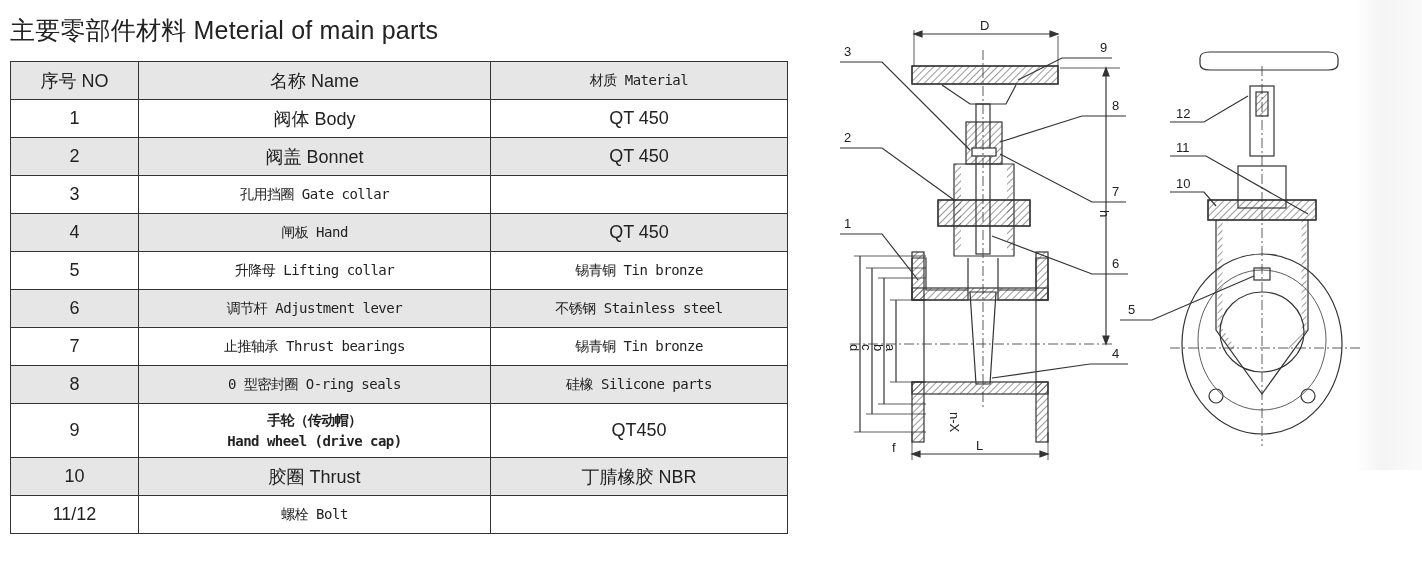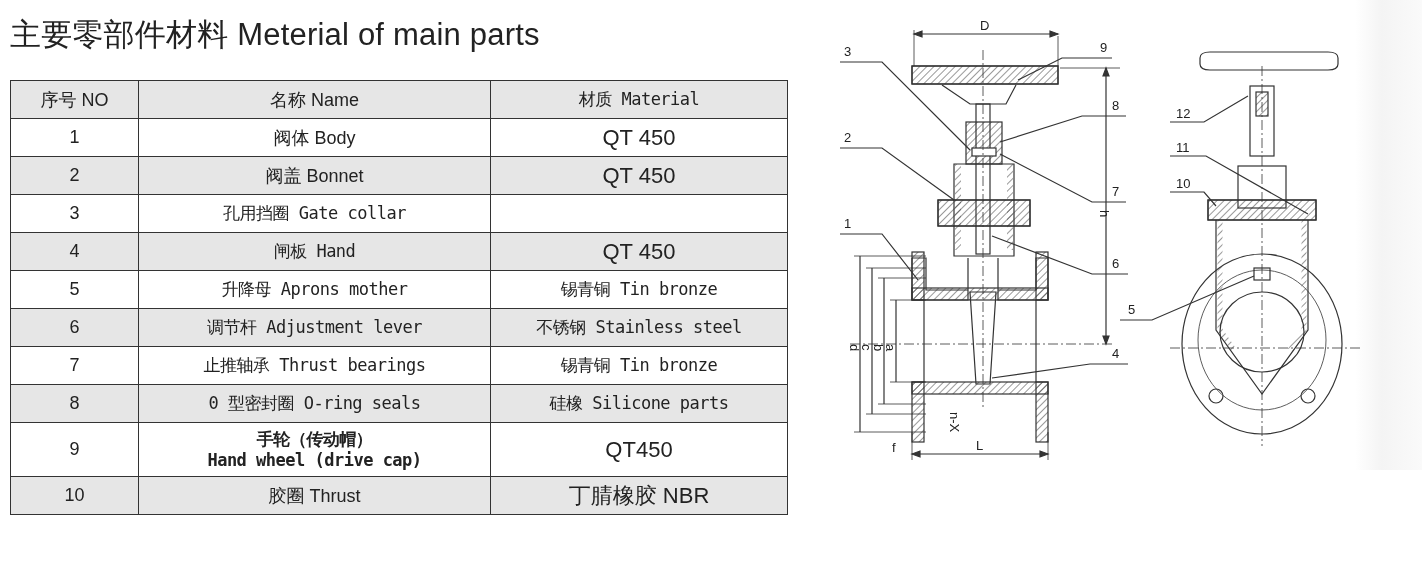--- a/index.html
+++ b/index.html
@@ -1,34 +1,34 @@
 <!DOCTYPE html>
 <html><head>
 <meta charset="utf-8">
 <style>
   html, body { margin: 0; padding: 0; }
   body {
     width: 1422px; height: 582px; background: #ffffff; position: relative; overflow: hidden;
     font-family: "DejaVu Sans", "Liberation Sans", sans-serif; color: #222;
   }
   .title {
-    position: absolute; left: 10px; top: 14px; font-size: 31px; color: #222;
+    position: absolute; left: 10px; top: 14px; font-size: 25px; color: #222;
     font-family: "Liberation Sans", "DejaVu Sans", sans-serif; letter-spacing: 0.2px;
   }
   table.parts {
-    position: absolute; left: 10px; top: 80px; width: 777px;
+    position: absolute; left: 10px; top: 61px; width: 777px;
     border-collapse: collapse; table-layout: fixed;
   }
   table.parts td, table.parts th {
     border: 1.5px solid #333; text-align: center; vertical-align: middle;
-    font-weight: normal; font-size: 17px; height: 37px; padding: 0;
+    font-weight: normal; font-size: 14px; height: 37px; padding: 0;
     font-family: "DejaVu Sans Mono", "Liberation Mono", monospace; letter-spacing: -0.5px;
   }
   table.parts td.num, table.parts th.num { font-family: "Liberation Sans", "DejaVu Sans", sans-serif; letter-spacing: 0; font-size: 18px; }
-  table.parts td.mat-plain { font-family: "Liberation Sans", "DejaVu Sans", sans-serif; letter-spacing: 0; font-size: 22px; }
+  table.parts td.mat-plain { font-family: "Liberation Sans", "DejaVu Sans", sans-serif; letter-spacing: 0; font-size: 18px; }
   table.parts tr.shade td, table.parts tr.shade th { background: #e6e6e6; }
   table.parts tr.tall td { height: 53px; line-height: 21px; }
   col.c1 { width: 128px; } col.c2 { width: 352px; } col.c3 { width: 297px; }
   .line2 { display: block; font-weight: bold; }
 
   .drawing { position: absolute; left: 830px; top: 0; width: 592px; height: 582px; }
   .drawing svg { width: 100%; height: 100%; }
   .drawing text { font-family: "Liberation Sans", "DejaVu Sans", sans-serif; fill: #222; font-size: 13px; }
   .side-shade { position: absolute; left: 1355px; top: 0; width: 67px; height: 470px; background: linear-gradient(90deg,#fff,#f4f4f4 40%,#fafafa); }
 </style>
@@ -64,21 +64,21 @@
     <td>孔用挡圈 Gate collar</td>
     <td></td>
   </tr>
   <tr class="shade">
     <td class="num">4</td>
     <td>闸板 Hand</td>
     <td class="mat-plain">QT 450</td>
   </tr>
   <tr>
     <td class="num">5</td>
-    <td>升降母 Aprons mother</td>
+    <td>升降母 Lifting collar</td>
     <td>锡青铜 Tin bronze</td>
   </tr>
   <tr class="shade">
     <td class="num">6</td>
     <td>调节杆 Adjustment lever</td>
     <td>不锈钢 Stainless steel</td>
   </tr>
   <tr>
     <td class="num">7</td>
     <td>止推轴承 Thrust bearings</td>
@@ -94,20 +94,25 @@
     <td>
       <span class="line2">手轮（传动帽）</span>
       <span class="line2">Hand wheel (drive cap)</span>
     </td>
     <td class="mat-plain">QT450</td>
   </tr>
   <tr class="shade">
     <td class="num">10</td>
     <td class="num">胶圈 Thrust</td>
     <td class="mat-plain">丁腈橡胶 NBR</td>
+  </tr>
+  <tr>
+    <td class="num">11/12</td>
+    <td>螺栓 Bolt</td>
+    <td></td>
   </tr>
 </tbody>
   </table>
 
 <div class="side-shade"></div>
 
 <div class="drawing">
   <svg viewBox="0 0 592 582" xmlns="http://www.w3.org/2000/svg">
     <defs>
       <pattern id="hatch" width="5" height="5" patternUnits="userSpaceOnUse" patternTransform="rotate(45)">

